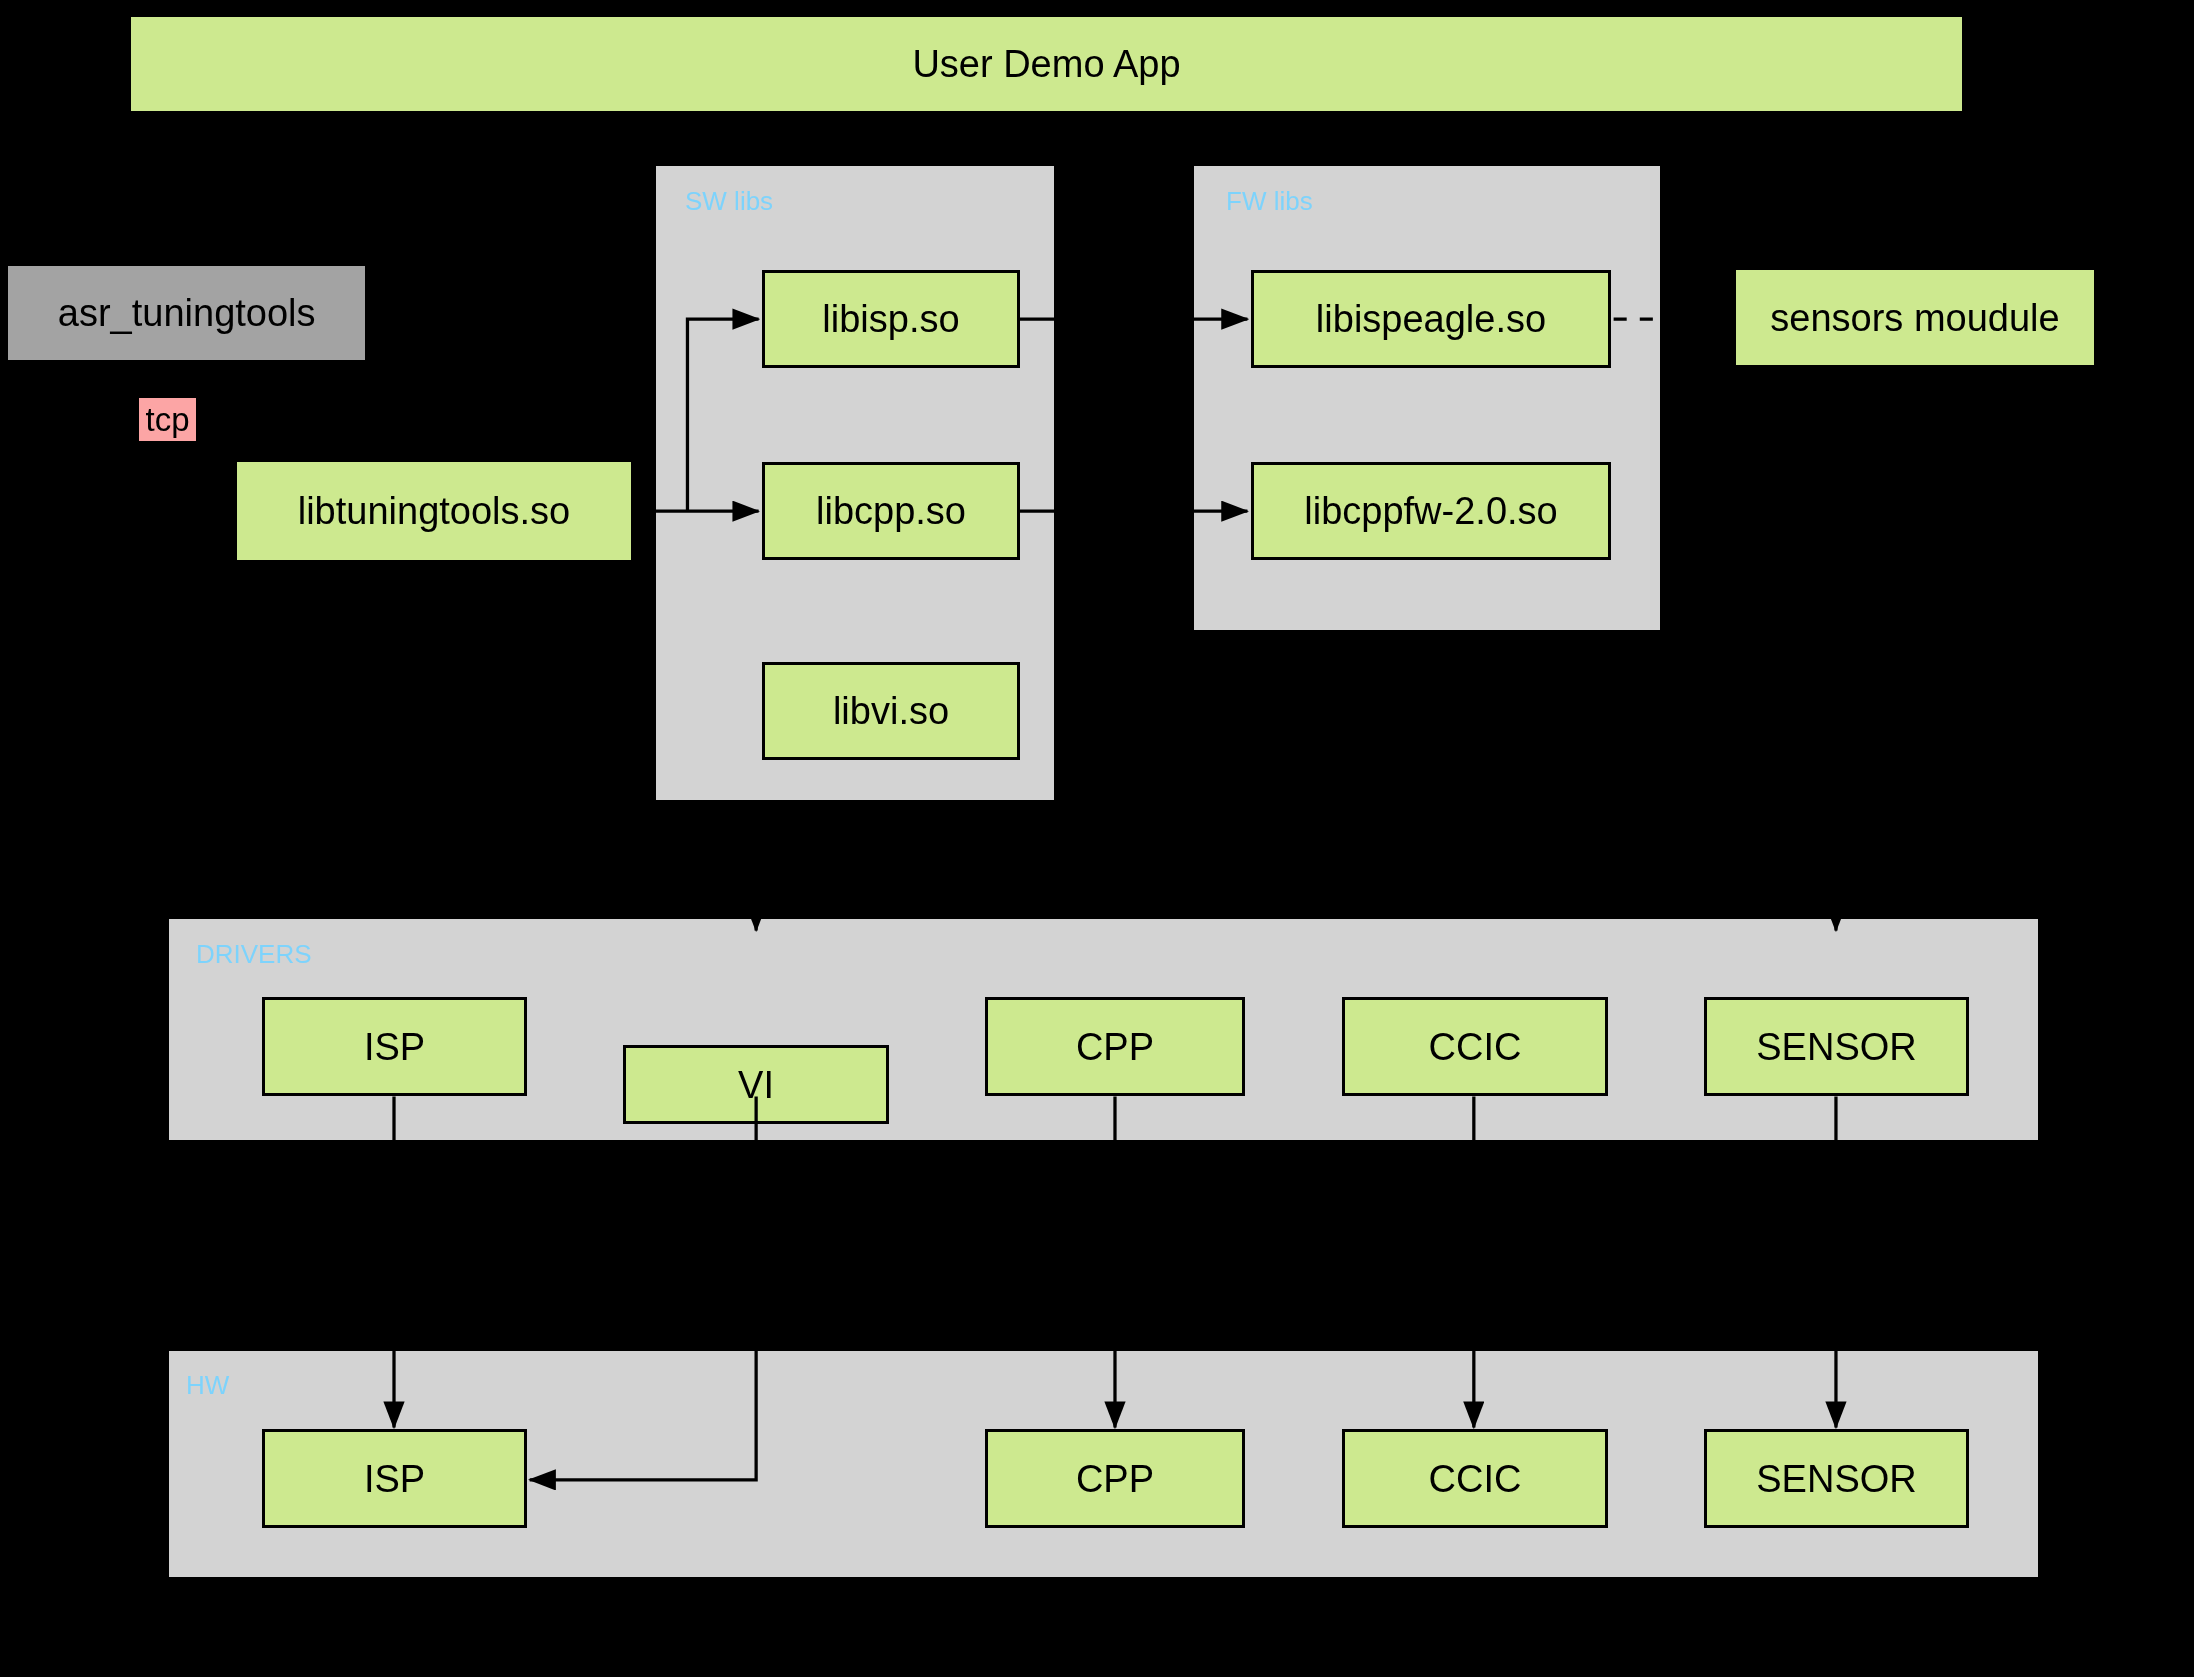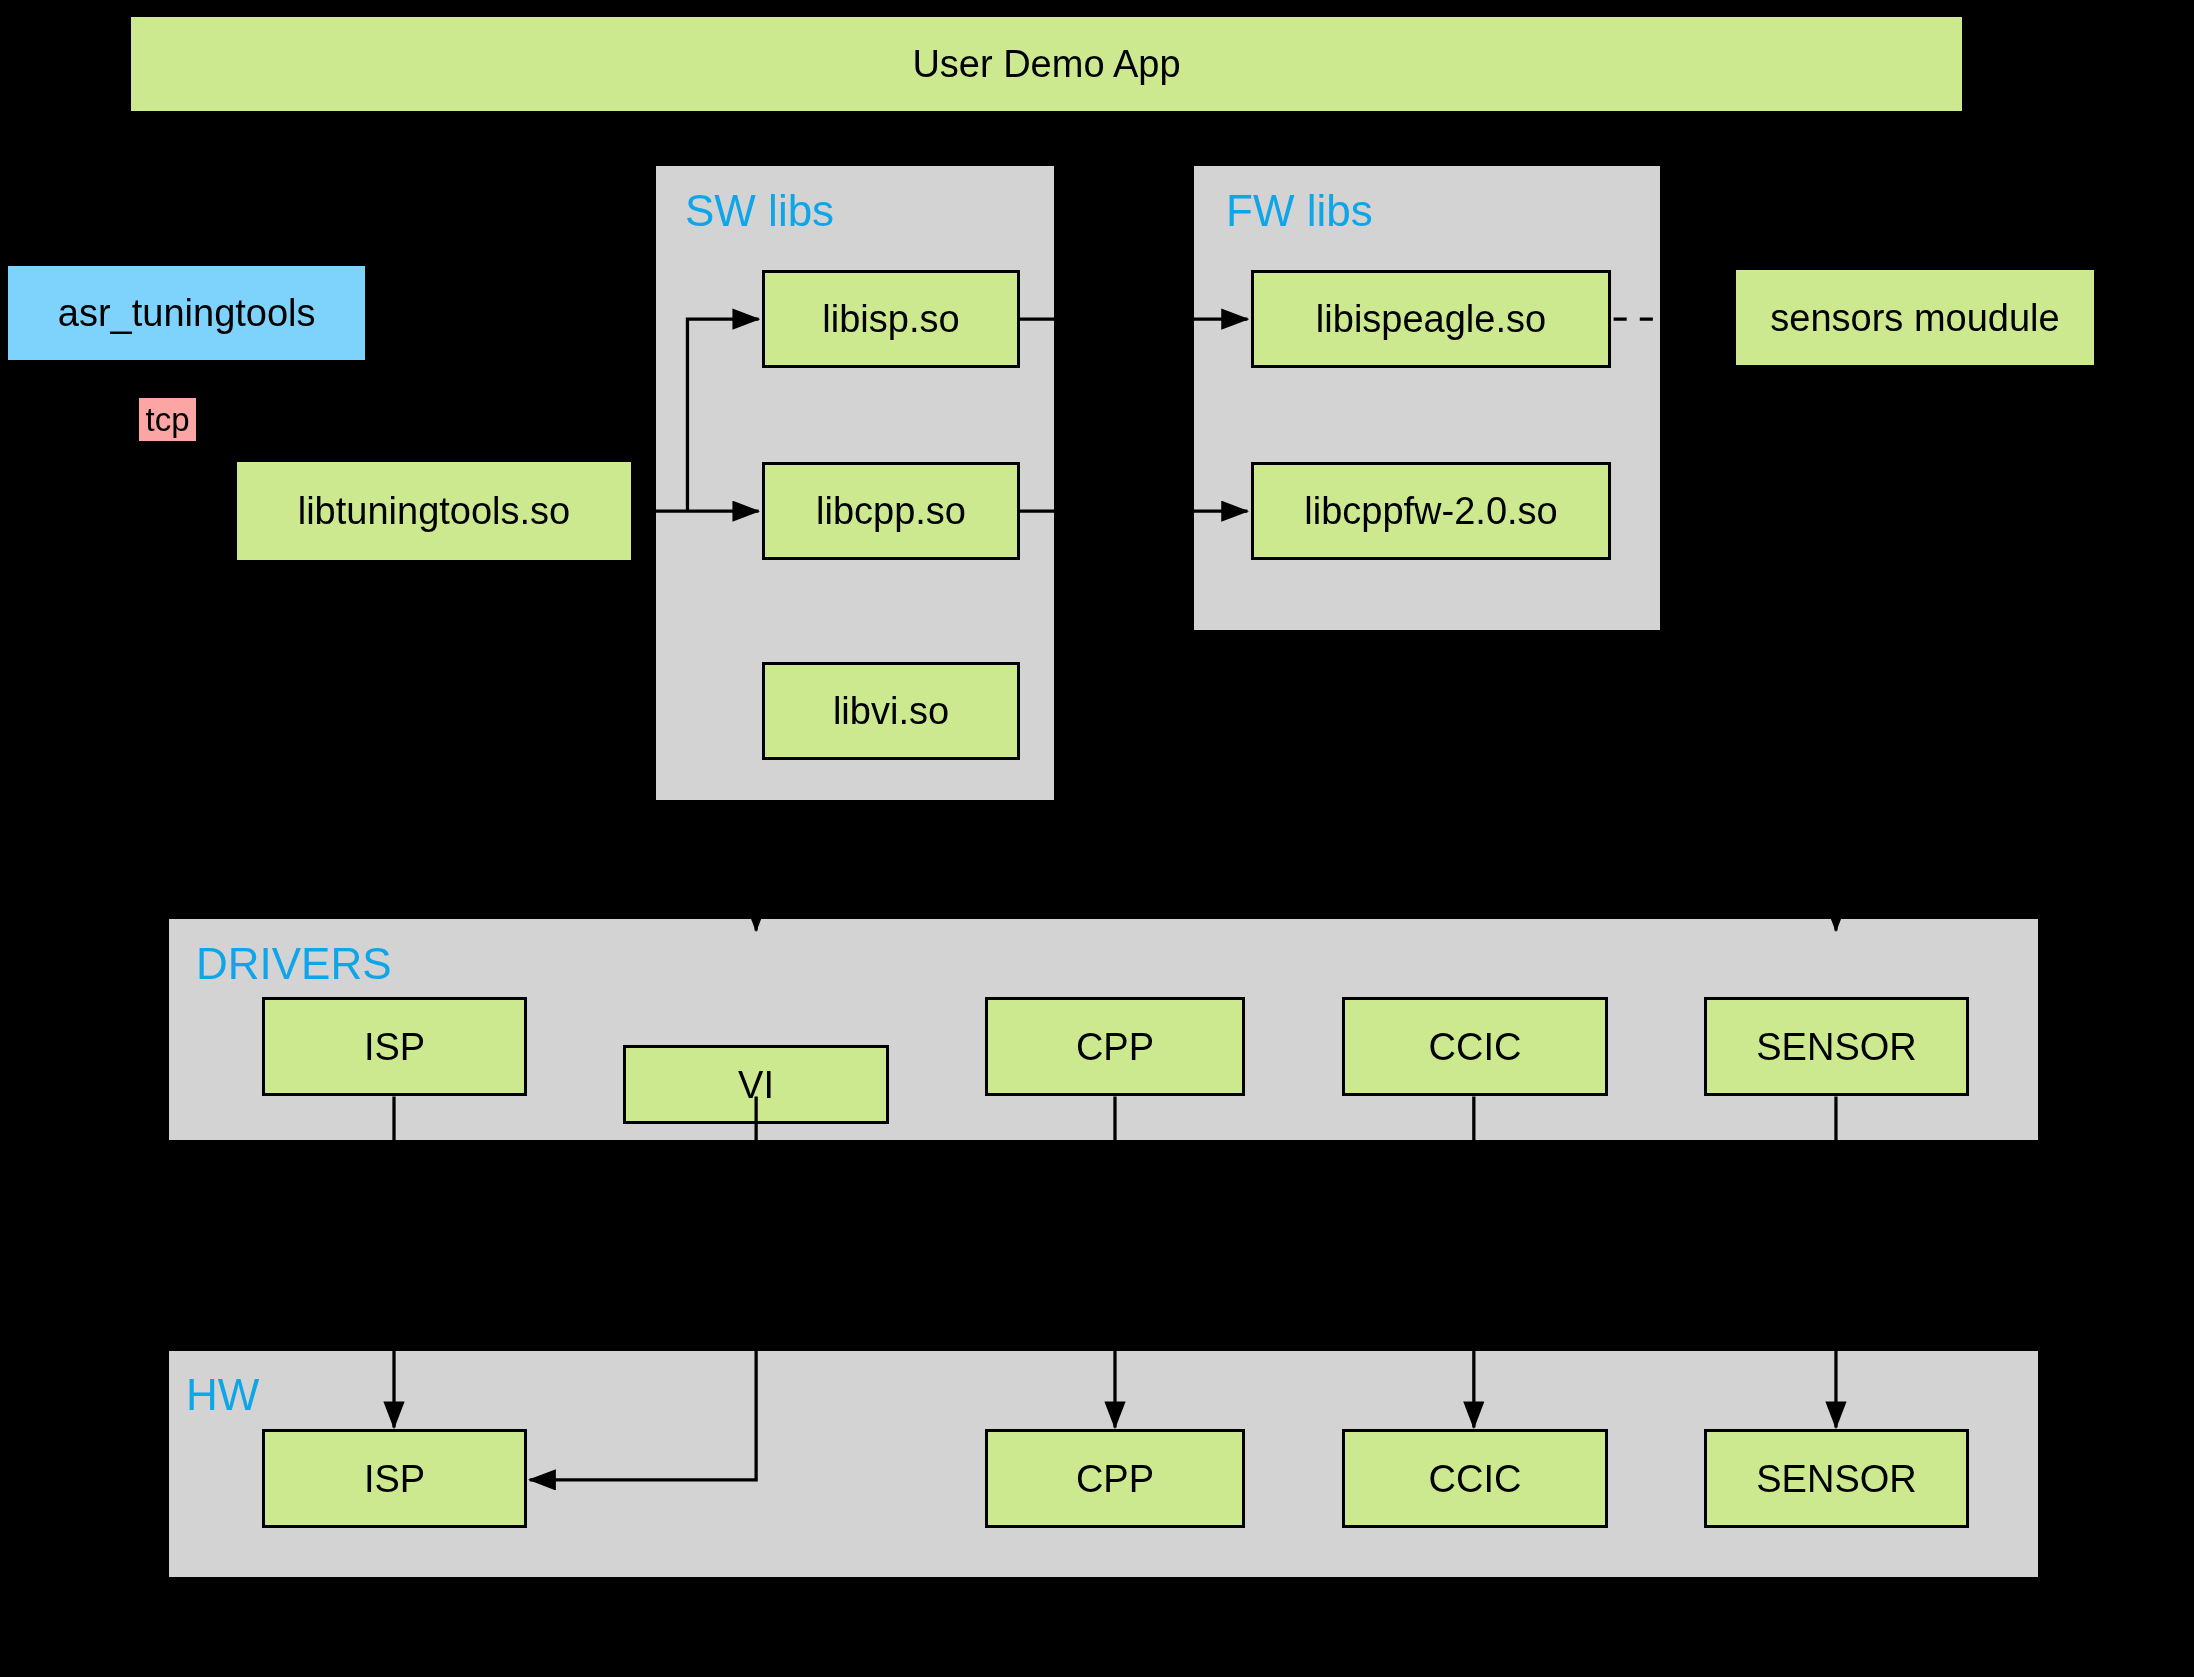--- a/index.html
+++ b/index.html
@@ -5,26 +5,26 @@
   html,body{margin:0;padding:0;background:#000;}
   #canvas{
     position:relative;width:2194px;height:1678px;background:#000;
     font-family:"Liberation Sans", sans-serif;color:#000;overflow:hidden;
   }
   .node{
     position:absolute;display:flex;align-items:center;justify-content:center;
     background:#cde98f;font-size:38px;line-height:1;white-space:nowrap;
   }
   .node.bordered{border:3.3px solid #000;box-sizing:border-box;}
-  .node.bright{background:#7dd3fc;}
+  .node.bright{background:#a3a3a3;}
   .container{
     position:absolute;background:#d3d3d3;
   }
   .clabel{
-    position:absolute;font-size:44px;color:#0ea5e9;white-space:nowrap;
+    position:absolute;font-size:26px;color:#7dd3fc;white-space:nowrap;
   }
   .floatlabel{
     position:absolute;background:#fca5a5;color:#000;font-size:33px;line-height:1;
     padding:4.9px 6.5px;white-space:nowrap;
   }
   #edges{position:absolute;left:0;top:0;pointer-events:none;}
 </style>
 </head>
 <body>
 

